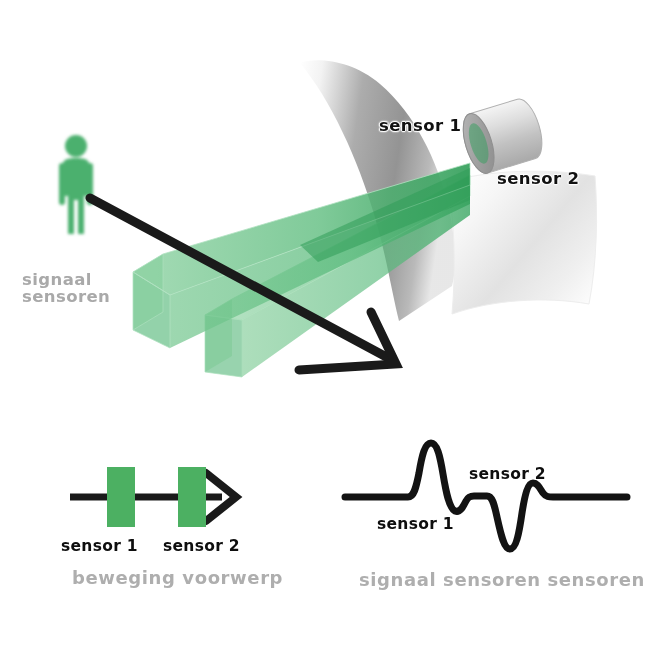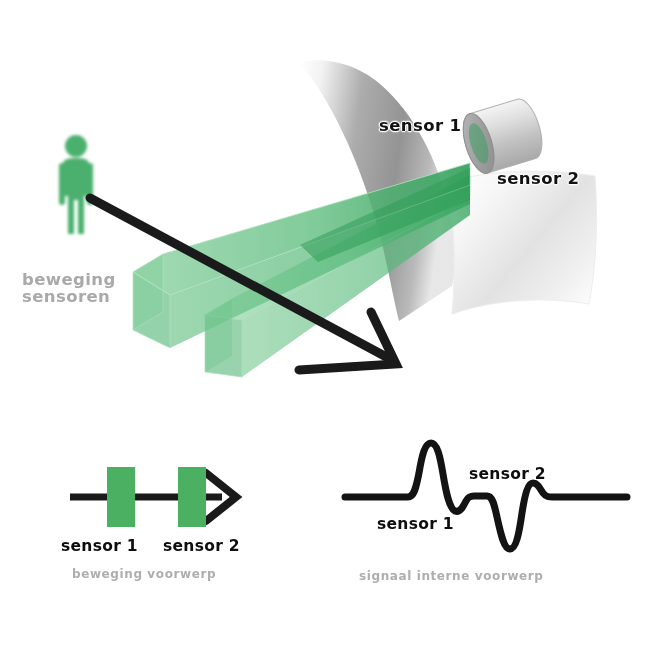--- a/index.html
+++ b/index.html
@@ -44,21 +44,21 @@
   }
   .lbl-gray {
     color: #a9a9a9;
     font-weight: bold;
     font-size: 16.5px;
     letter-spacing: 0.4px;
   }
   .lbl-gray-2 {
     color: #aeaeae;
     font-weight: bold;
-    font-size: 12px;
+    font-size: 18px;
     letter-spacing: 0.6px;
   }
   .lbl-dark-sm {
     color: #0e0e0e;
     font-weight: bold;
     font-size: 15.5px;
     letter-spacing: 0.3px;
   }
   #lbl-sensor1-top { left: 379px; top: 117px; }
   #lbl-sensor2-top { left: 497px; top: 170px; }
@@ -208,27 +208,27 @@
                C 538 483 540 489 543 493
                C 546 497 549 497 553 497
                L 627 497" fill="none" stroke="#131313" stroke-width="7" stroke-linecap="round" stroke-linejoin="round"></path>
     </g>
   </svg>
 
   <div class="lbl lbl-dark" id="lbl-sensor1-top">sensor 1</div>
 
   <div class="lbl lbl-dark" id="lbl-sensor2-top">sensor 2</div>
 
-  <div class="lbl lbl-gray" id="lbl-beweging-top"><span>beweging</span><br><span>sensoren</span></div>
+  <div class="lbl lbl-gray" id="lbl-beweging-top"><span>signaal</span><br><span>sensoren</span></div>
 
   <div class="lbl lbl-dark-sm" id="lbl-sensor1-bl">sensor 1</div>
 
   <div class="lbl lbl-dark-sm" id="lbl-sensor2-bl">sensor 2</div>
 
   <div class="lbl lbl-gray-2" id="cap-beweging-bl">beweging voorwerp</div>
 
   <div class="lbl lbl-dark-sm" id="lbl-sensor1-wave">sensor 1</div>
 
   <div class="lbl lbl-dark-sm" id="lbl-sensor2-wave">sensor 2</div>
 
-  <div class="lbl lbl-gray-2" id="cap-signaal">signaal interne voorwerp</div>
+  <div class="lbl lbl-gray-2" id="cap-signaal">signaal sensoren sensoren</div>
 
 </div>
 
 </body></html>

